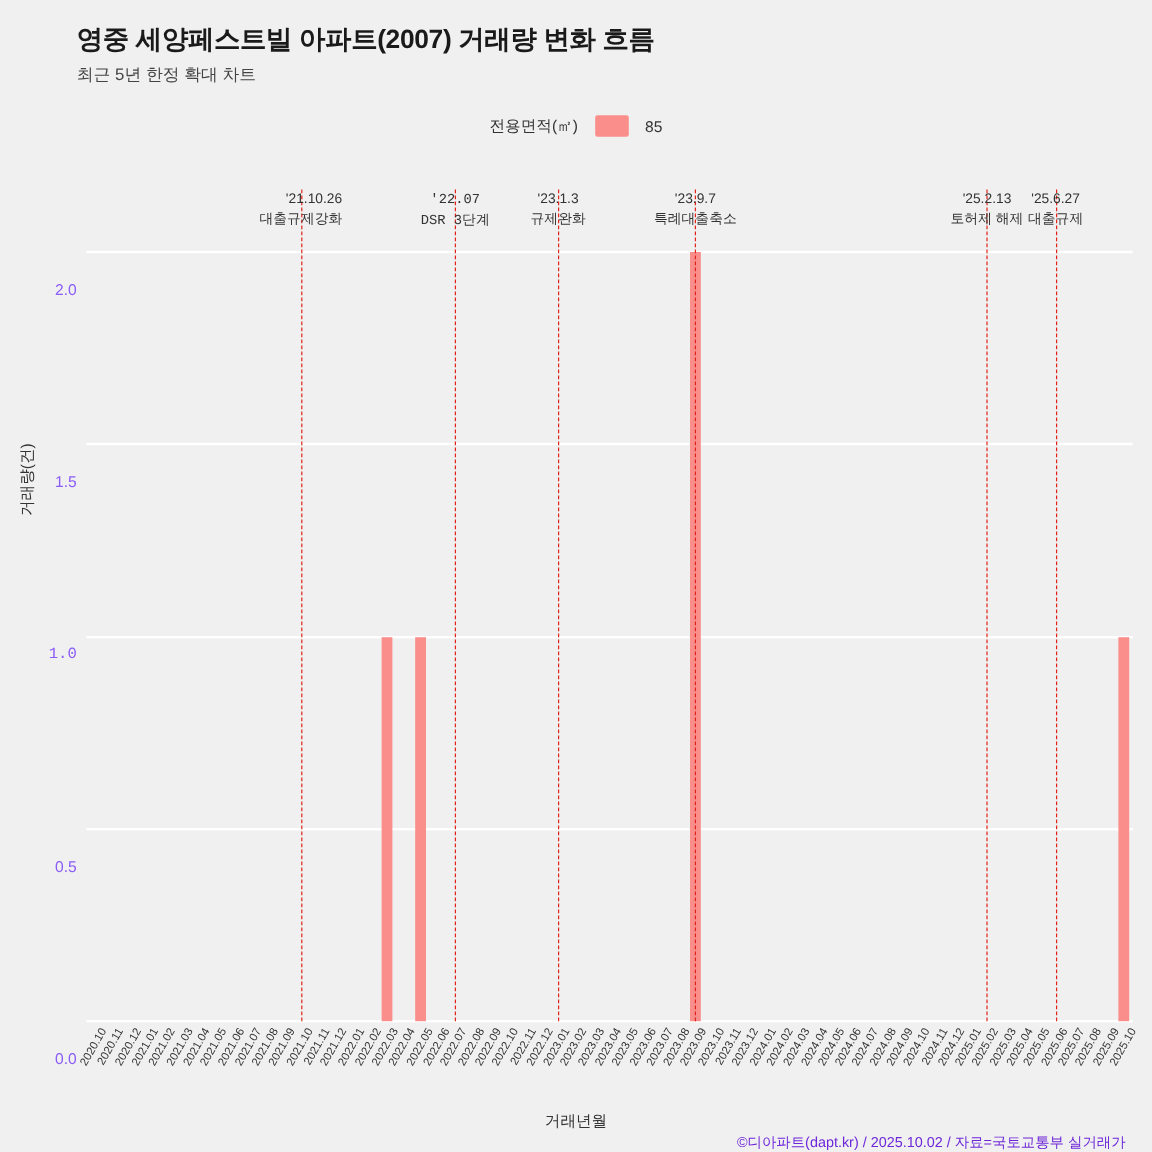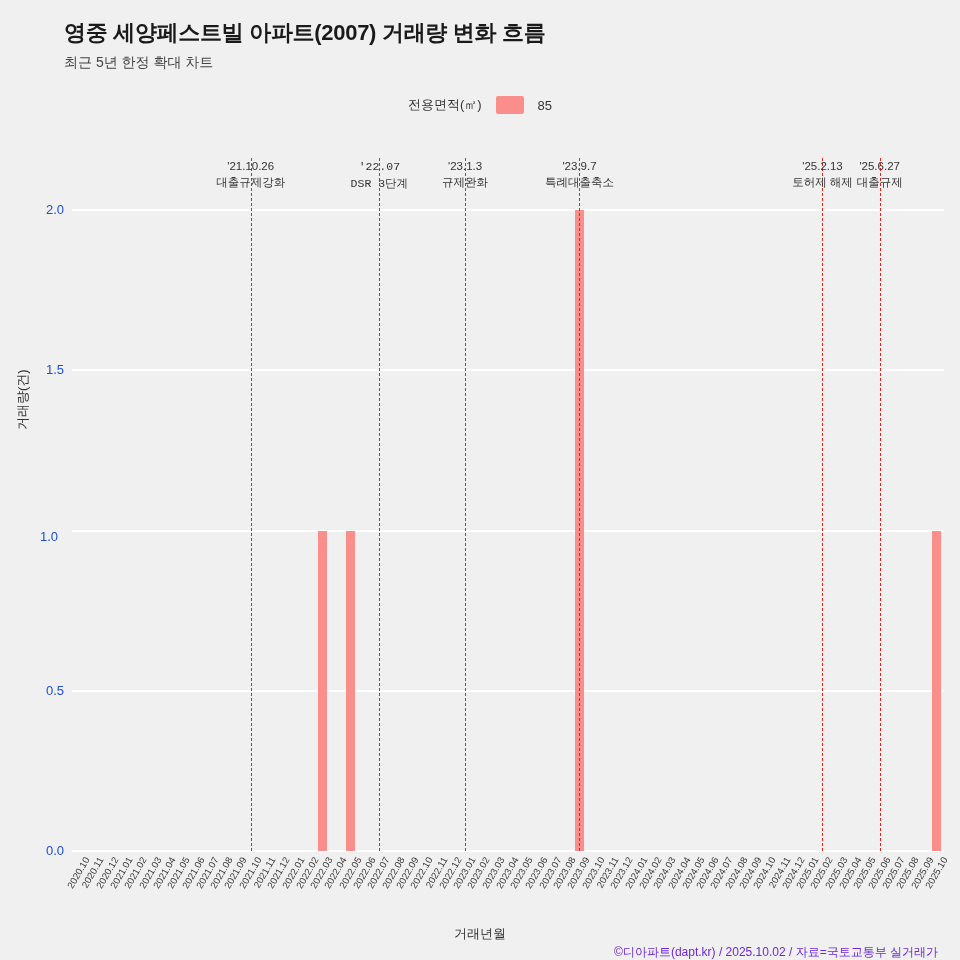--- a/index.html
+++ b/index.html
@@ -74,21 +74,22 @@
     position: absolute;
     left: 0;
     width: 100%;
     height: 2px;
     background: #ffffff;
   }
   .ytick {
     position: absolute;
     right: 956px; 
     font-size: 13px;
-    color: #1d4ed8;
+    color: #8b5cf6;
+    margin-top: 32px;
   }
   .ylabel-wrap {
     position: absolute;
     left: 14px;
     top: 430px;
     transform: rotate(-90deg);
     transform-origin: left top;
     font-size: 13px;
     color: #333333;
     white-space: nowrap;
@@ -186,26 +187,26 @@
         <div class="vline" style="left: 393.115px; border-left-color: rgb(226, 35, 26);"></div>
         <div class="vline" style="left: 507.475px; border-left-color: rgb(226, 35, 26);"></div>
         <div class="vline" style="left: 750.492px; border-left-color: rgb(226, 35, 26);"></div>
         <div class="vline" style="left: 807.672px; border-left-color: rgb(226, 35, 26);"></div>
       </div>
   </div>
 
   <div id="yticks">
       <div class="ytick" style="right: auto; left: 34px; top: 843px; width: 30px; text-align: right;">0.0</div>
       <div class="ytick" style="right: auto; left: 34px; top: 682.75px; width: 30px; text-align: right;">0.5</div>
-      <div class="ytick" style="right: auto; left: 34px; top: 529px; width: 30px; text-align: center;">1.0</div>
+      <div class="ytick" style="right: auto; left: 34px; top: 505px; width: 30px; text-align: right; font-family: Liberation Mono, monospace;">1.0</div>
       <div class="ytick" style="right: auto; left: 34px; top: 362.25px; width: 30px; text-align: right;">1.5</div>
       <div class="ytick" style="right: auto; left: 34px; top: 202px; width: 30px; text-align: right;">2.0</div>
     </div>
   <div id="vlabels">
-      <div class="vlabel" style="left: 250.689px; top: 160px;">
+      <div class="vlabel" style="left: 250.689px; top: 160px; text-align: right;">
         <span class="l1">'21.10.26</span>
         <span class="l2">대출규제강화</span>
       </div>
       <div class="vlabel" style="left: 379.344px; top: 160px; font-family: Liberation Mono, monospace;">
         <span class="l1">'22.07</span>
         <span class="l2">DSR 3단계</span>
       </div>
       <div class="vlabel" style="left: 465.115px; top: 160px;">
         <span class="l1">'23.1.3</span>
         <span class="l2">규제완화</span>

